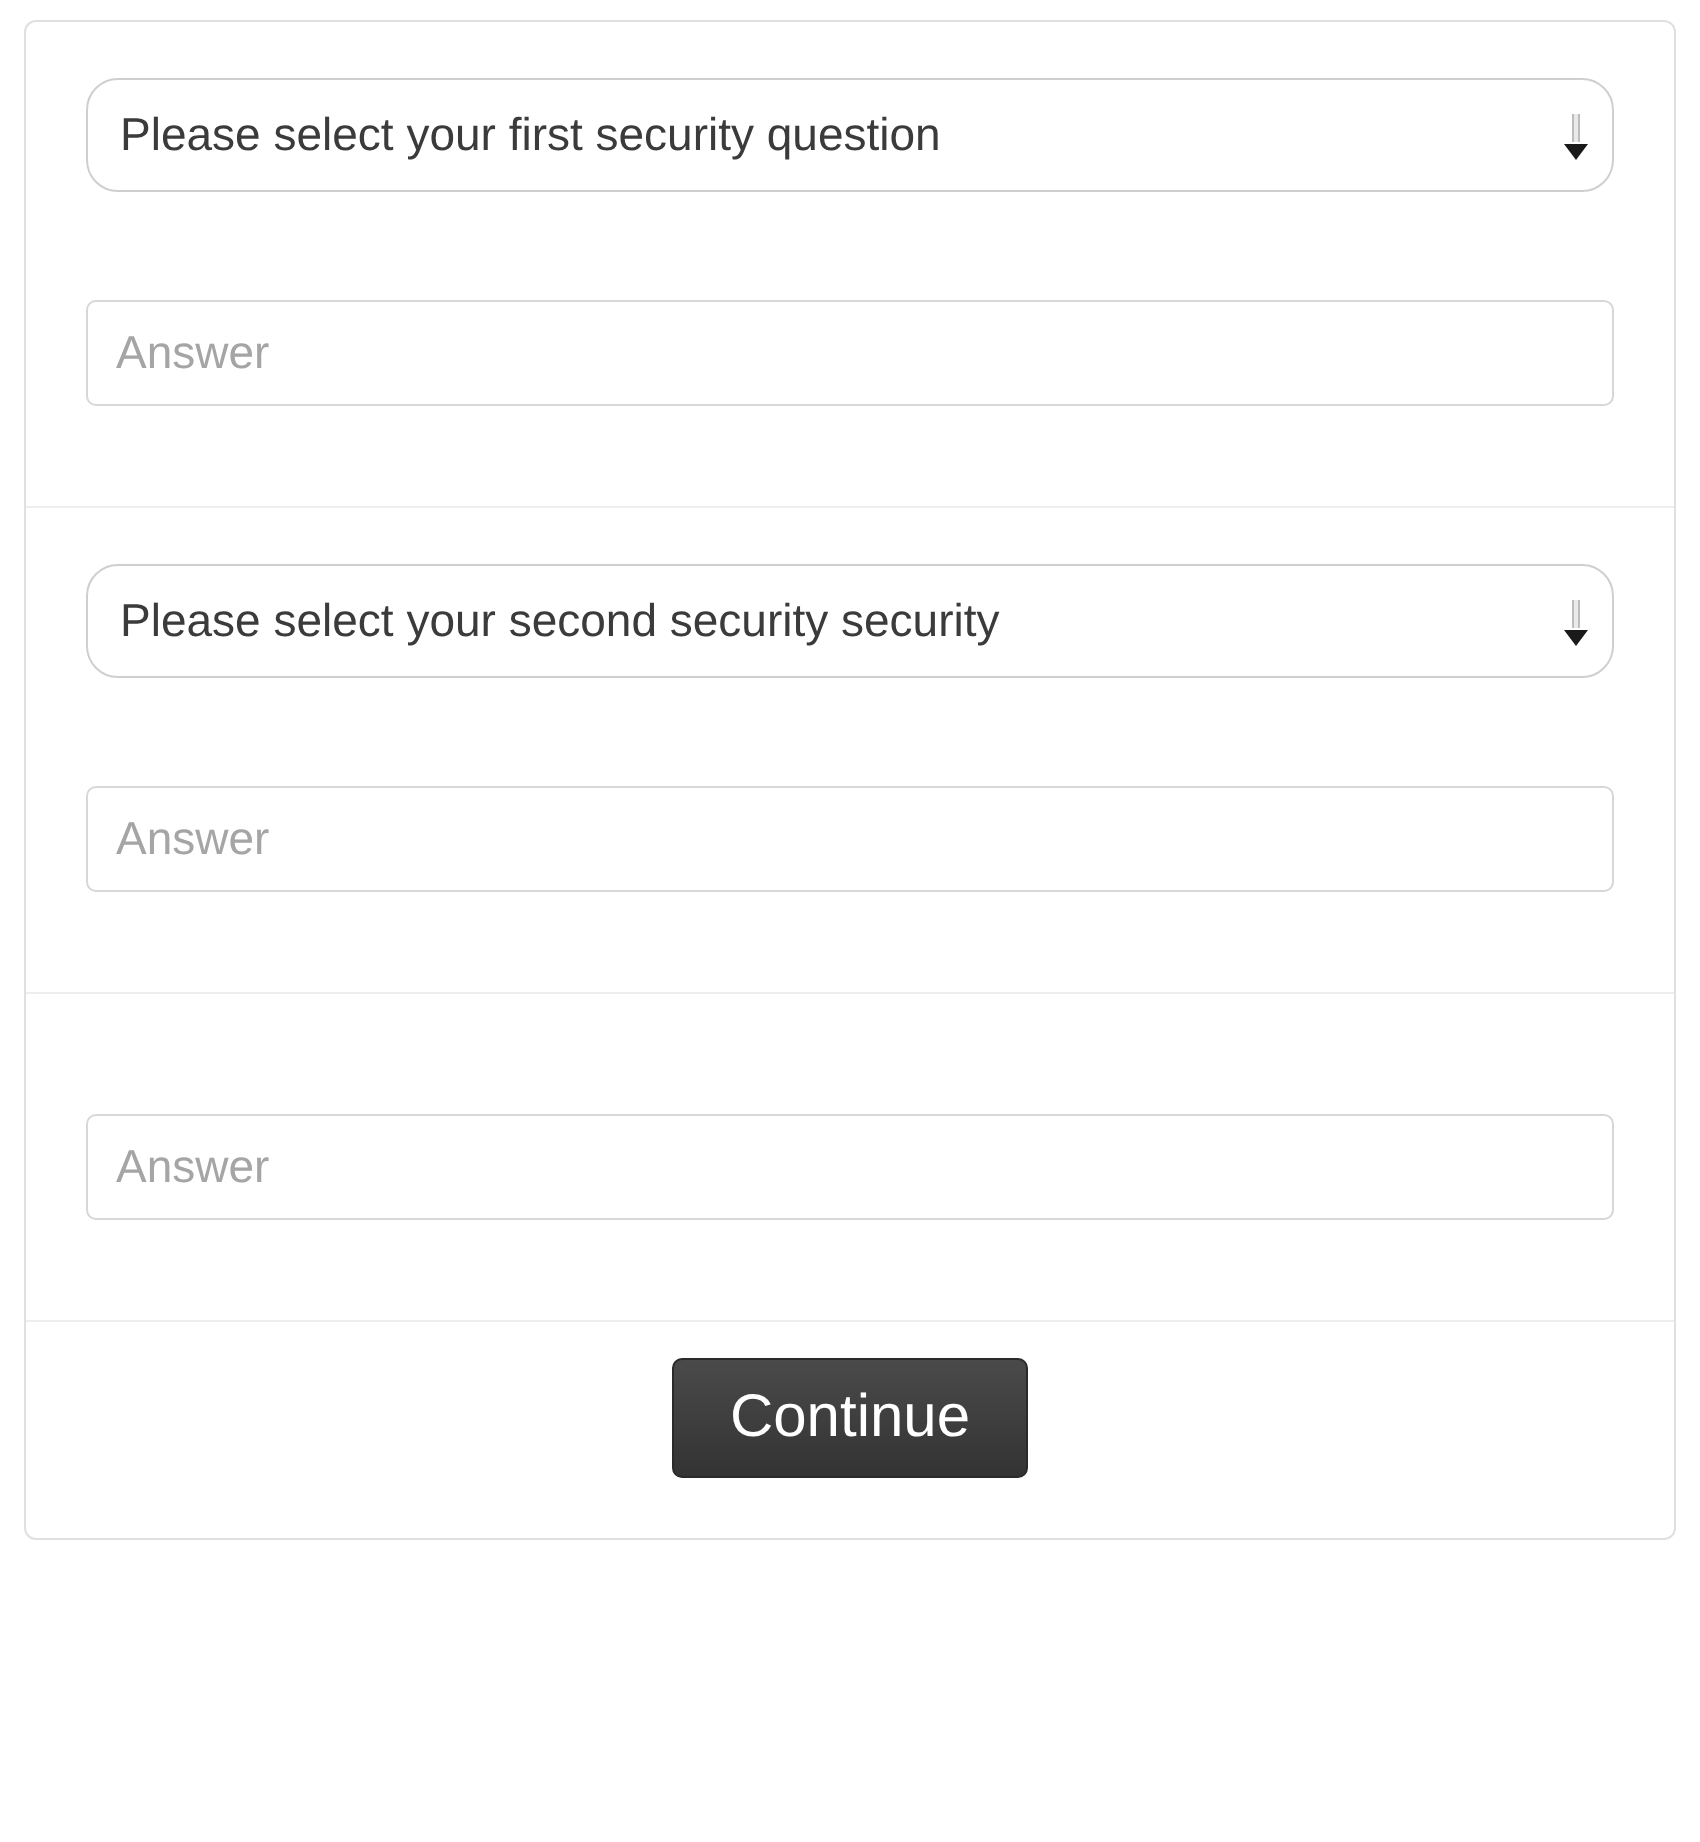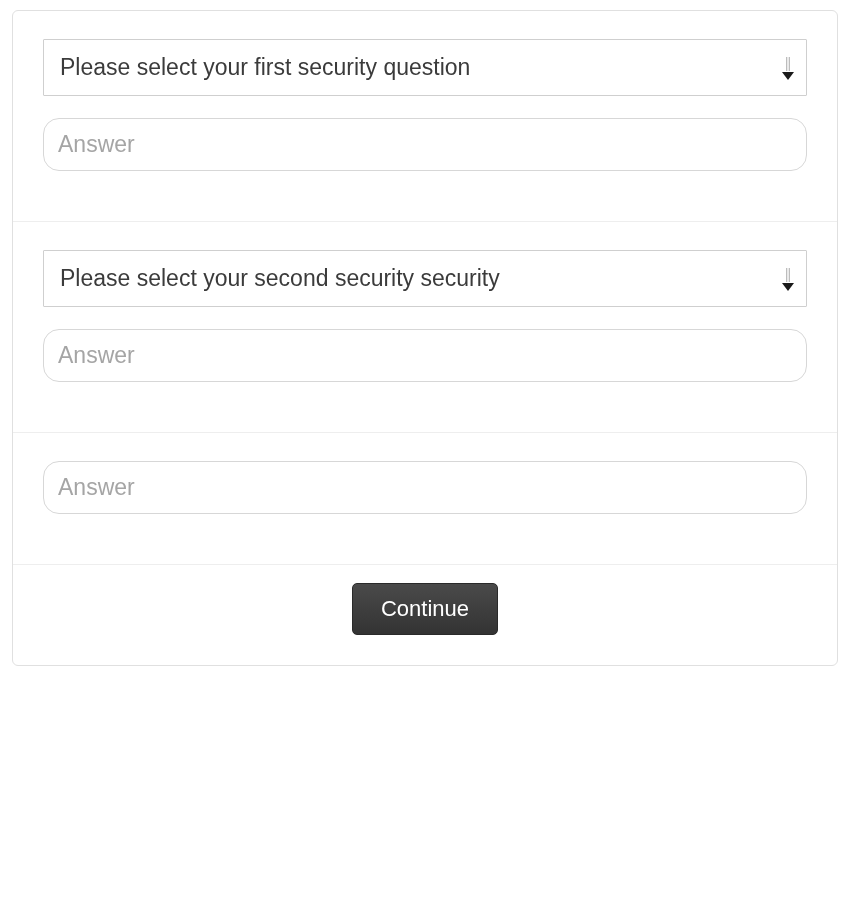--- a/index.html
+++ b/index.html
@@ -42,21 +42,21 @@
       border-bottom: none;
     }
     .select-wrapper {
       position: relative;
       width: 100%;
       margin-bottom: 22px;
     }
     .select-display {
       width: 100%;
       border: 1px solid #cfcfcf;
-      border-radius: 1px;
+      border-radius: 16px;
       background: #fff;
       padding: 14px 50px 14px 16px;
       font-size: 23px;
       color: #3b3b3b;
       text-align: left;
       cursor: pointer;
       appearance: none;
     }
     .dropdown-arrow {
       position: absolute;
@@ -82,41 +82,42 @@
     .dropdown-arrow .tri {
       width: 0;
       height: 0;
       border-left: 6px solid transparent;
       border-right: 6px solid transparent;
       border-top: 8px solid #1a1a1a;
     }
     .answer-input {
       width: 100%;
       border: 1px solid #d7d7d7;
-      border-radius: 16px;
+      border-radius: 5px;
       background: #fff;
       padding: 12px 14px;
       font-size: 23px;
       color: #3b3b3b;
+      margin-top: 32px;
     }
     .answer-input::placeholder {
       color: #a5a5a5;
     }
     .button-row {
       text-align: center;
       padding: 18px 0 30px 0;
     }
     .continue-btn {
       display: inline-block;
       background: #3c3c3c;
       background: linear-gradient(#4a4a4a, #333333);
       color: #ffffff;
       border: 1px solid #2a2a2a;
       border-radius: 5px;
-      font-size: 22px;
+      font-size: 30px;
       font-weight: 500;
       padding: 12px 28px;
       cursor: pointer;
     }
   </style>
 </head>
 <body>
 
 <div class="panel">
   <div class="panel-body">

